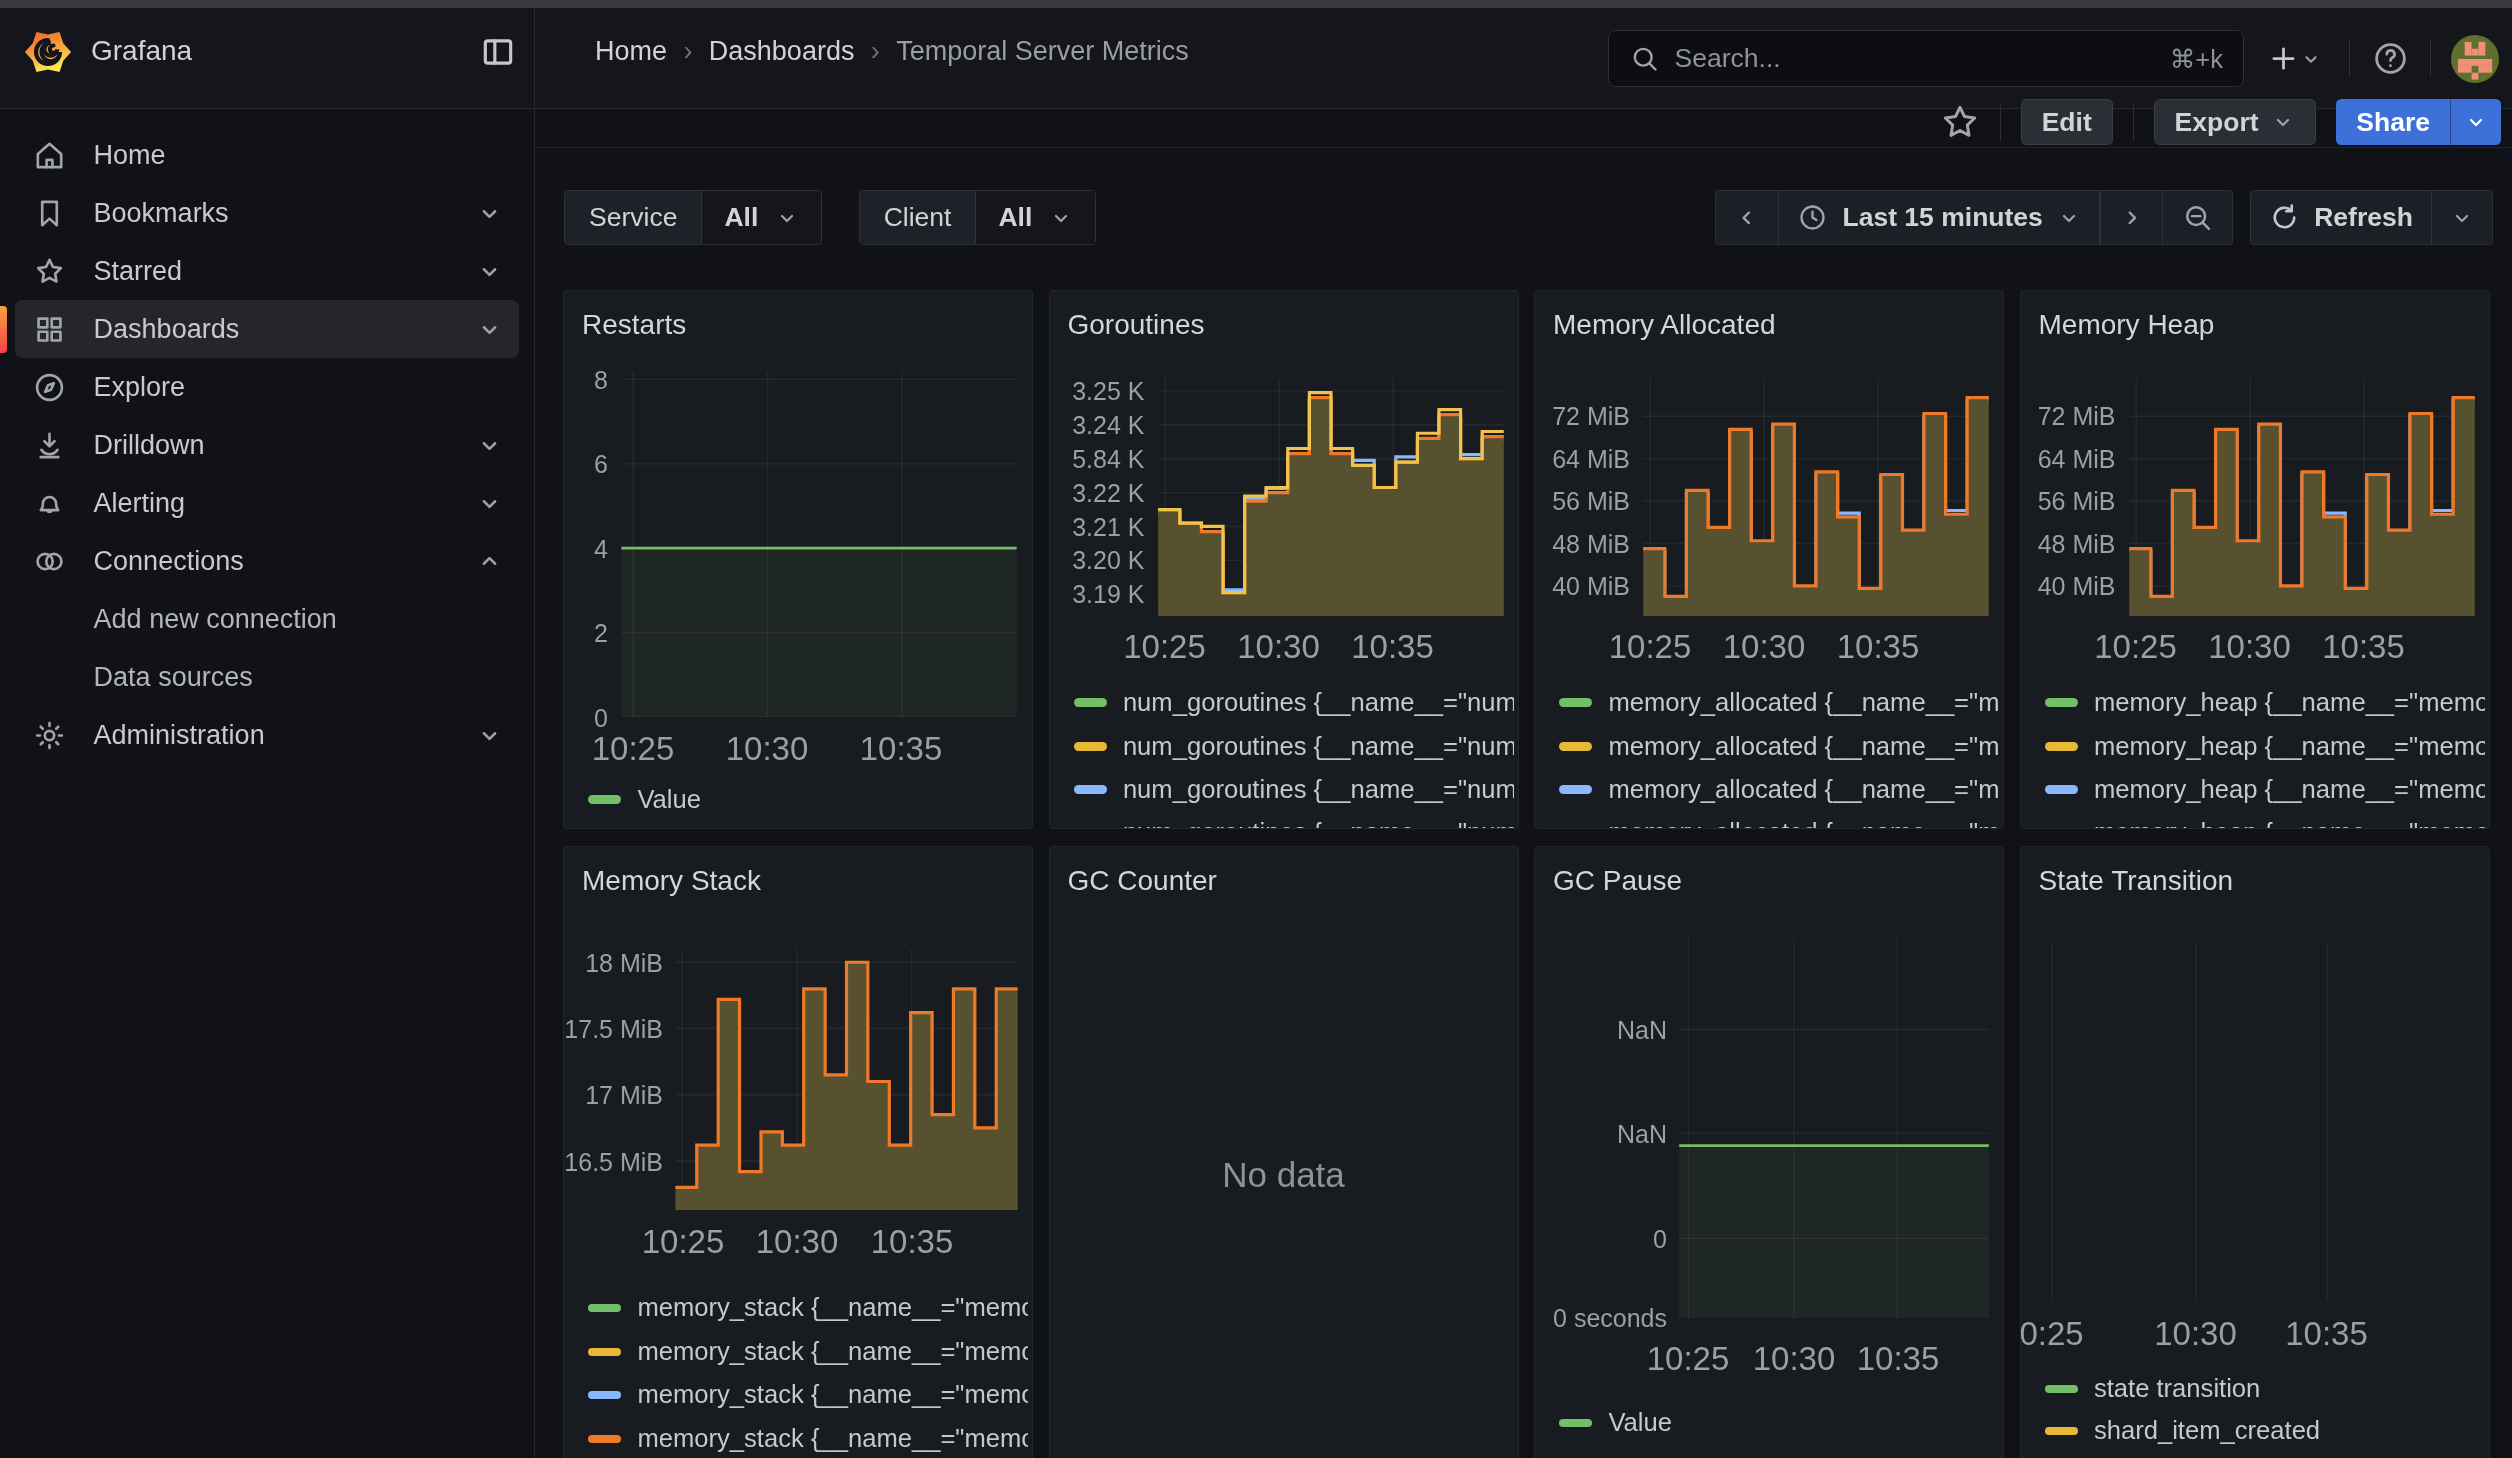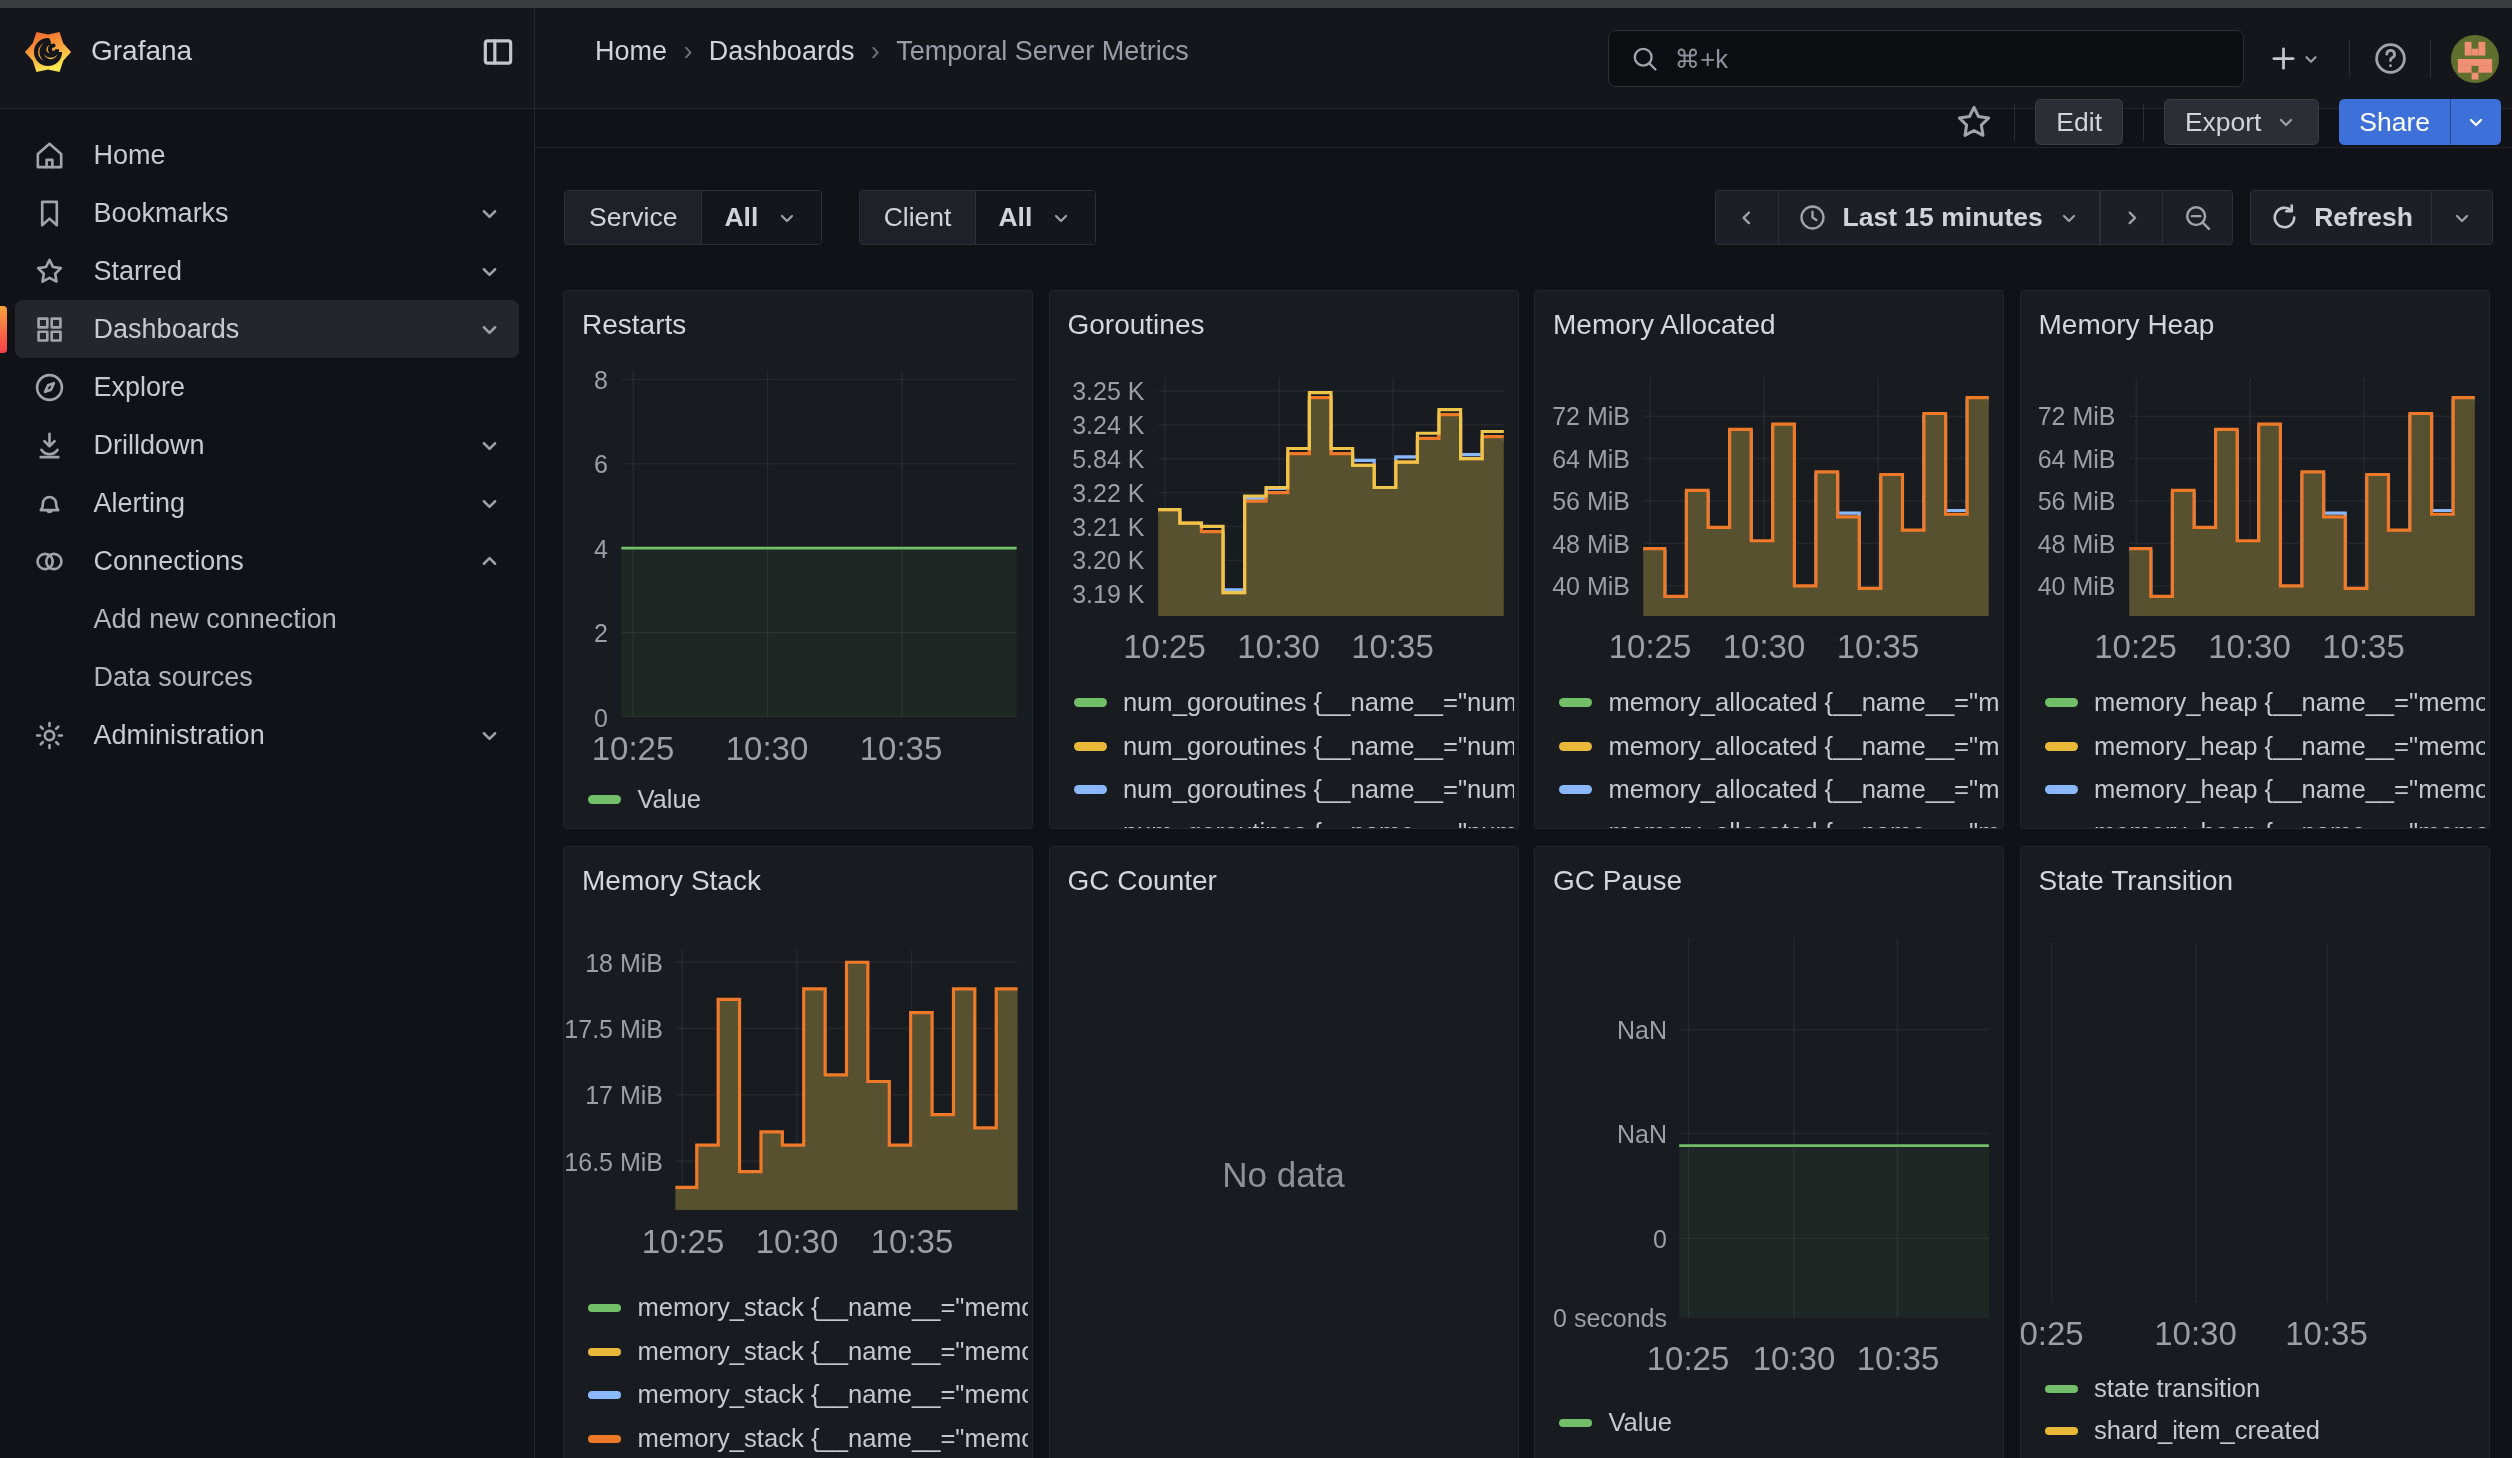--- a/index.html
+++ b/index.html
@@ -38,21 +38,21 @@
   .side-item .s-icon { width:37px; height:37px; flex:none; display:flex; align-items:center; justify-content:center;}
   .side-item.child { padding-left:79px; color:#b3b5bd; }
   .side-item .chev { margin-left:auto; width:27px; height:27px; }
   svg.chev { stroke:#9fa1a9; fill:none; stroke-width:2.2; stroke-linecap:round; stroke-linejoin:round; }
 
   .main { position:absolute; left:534px; top:97px; right:0; bottom:0; }
   .toolbar { position:absolute; left:0; top:0; right:0; height:51px; border-bottom:0.9px solid #212329;
     display:flex; align-items:center; justify-content:flex-end; gap:20px; padding:0 11px; }
   .tb-sep { width:0.9px; height:37px; background:#2c2f35; }
   .btn { height:46px; display:flex; align-items:center; gap:12.8px; padding:0 20px; border-radius:5.5px;
-    font-size:26.5px; color:#d2d3d9; background:#2b2e35; border:0.9px solid #3a3d44; }
+    font-size:26.5px; color:#d2d3d9; background:#2b2e35; border:0.9px solid #3a3d44;font-weight:bold; }
   .btn-share { background:#3D71D9; border:none; color:#ffffff; border-radius:5.5px 0 0 5.5px; }
   .btn-share-chev { background:#3D71D9; border:none; border-left:0.9px solid rgba(0,0,0,0.35); color:#fff;
     height:46px; width:51px; display:flex; align-items:center; justify-content:center; border-radius:0 5.5px 5.5px 0; margin-left:-20px;}
   .toolbar .star { width:40px; height:40px; color:#9da0a8; }
 
   .filterrow { position:absolute; left:30px; top:93px; right:19px; display:flex; align-items:center; }
   .varbox { display:flex; border:0.9px solid #2e3138; border-radius:3.7px; overflow:hidden; height:55px; margin-right:37px;}
   .varbox .lab { background:#1e2127; padding:0 24px; display:flex; align-items:center; font-size:26.5px;
     color:#d2d3d9; border-right:0.9px solid #2e3138;}
   .varbox .val { background:#14161b; padding:0 22px; display:flex; align-items:center; gap:16.4px; font-size:26.5px;
@@ -109,20 +109,21 @@
     <span class="crumb">Dashboards</span>
     <span class="crumb-sep">›</span>
     <span class="crumb current">Temporal Server Metrics</span>
   </div>
 
   <div class="search">
     <svg class="lin" width="31" height="31" viewBox="0 0 24 24">
       <circle cx="11" cy="11" r="6.5"></circle>
         <line x1="15.8" y1="15.8" x2="20.5" y2="20.5"></line>
     </svg>
+    <input placeholder="Search..." style="">
     <span class="kbd">⌘+k</span>
   </div>
 
   <div class="navicons">
     <div class="nav-ic" style="width:69px;">
       <svg class="lin2" width="33" height="33" viewBox="0 0 24 24">
         <line x1="12" y1="5" x2="12" y2="19"></line>
           <line x1="5" y1="12" x2="19" y2="12"></line>
         </svg>
       <svg class="chev" width="22" height="22" viewBox="0 0 24 24">

